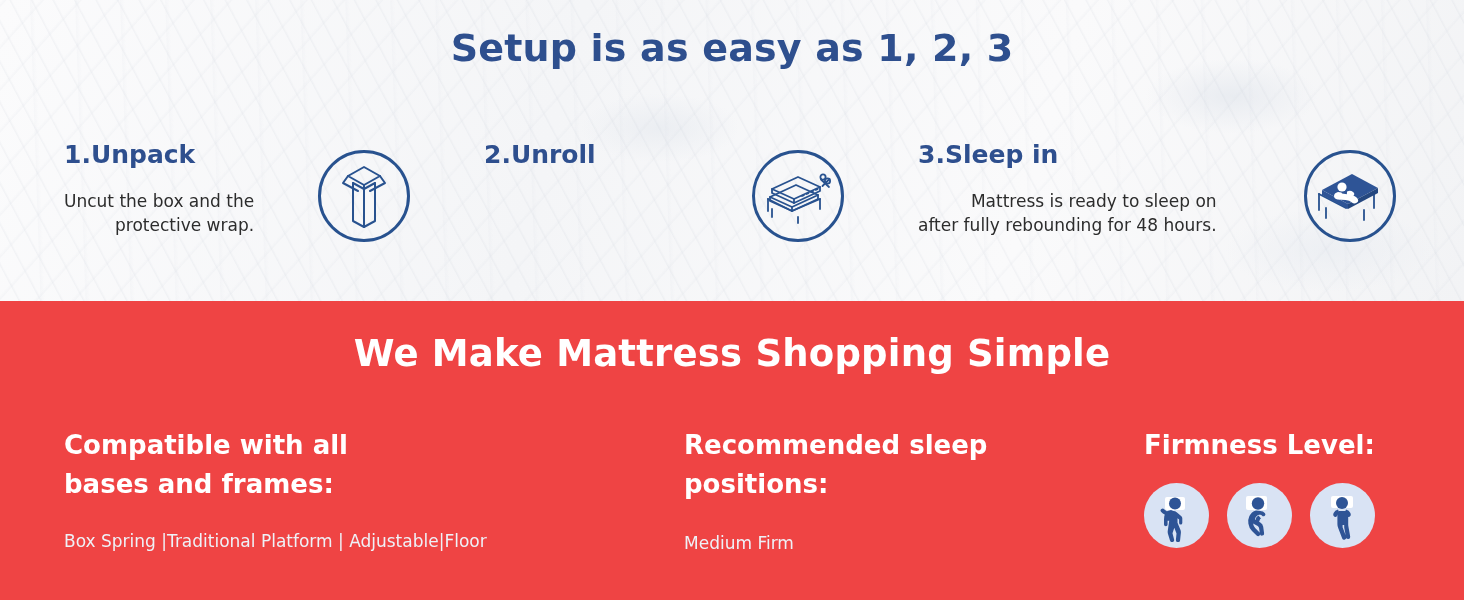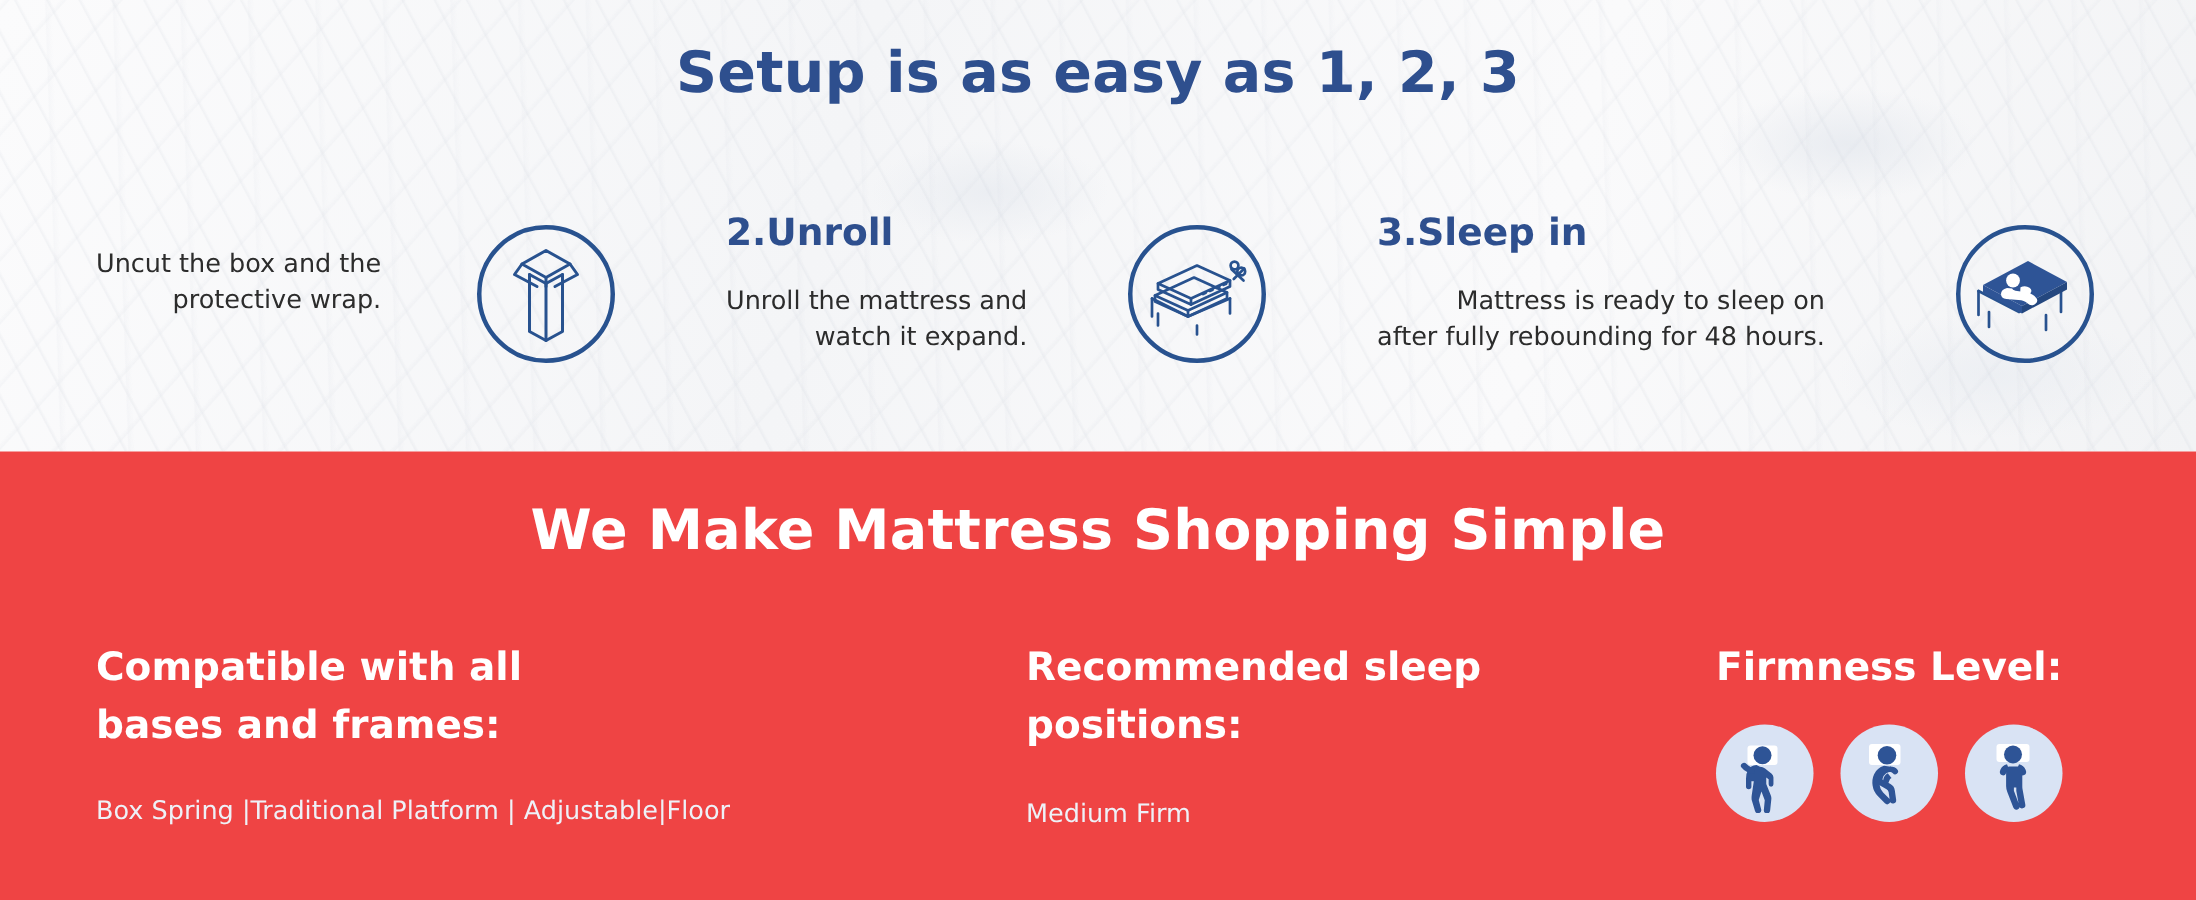--- a/index.html
+++ b/index.html
@@ -107,20 +107,21 @@
 
   <div class="top-section">
     <div class="top-texture"></div>
 
     <div class="main-title">Setup is as easy as 1, 2, 3</div>
 
     <div class="steps">
 
       <div class="step step-1">
         <div class="step-text">
+          <div class="step-title">1.Unpack</div>
           <div class="step-desc">Uncut the box and the
 protective wrap.</div>
         </div>
         <div class="step-icon">
           <svg width="62" height="66" viewBox="0 0 62 66" fill="none" stroke="#28528f" stroke-width="2" stroke-linejoin="round" stroke-linecap="round">
 
             <path d="M20 20 L20 58 L31 64 L42 58 L42 20"></path>
             <path d="M31 26 L31 64"></path>
             <path d="M20 20 L31 26 L42 20"></path>
 
@@ -128,22 +129,20 @@
             <path d="M15 13 L10 20 L25 28"></path>
             <path d="M47 13 L52 20 L37 28"></path>
             <path d="M31 22 L31 28"></path>
           </svg>
         </div>
       </div>
 
       <div class="step step-2">
         <div class="step-text">
           <div class="step-title">2.Unroll</div>
-          <div class="step-desc">Unroll the mattress and
-watch it expand.</div>
         </div>
         <div class="step-icon">
           <svg width="72" height="62" viewBox="0 0 72 62" fill="none" stroke="#28528f" stroke-width="1.8" stroke-linejoin="round" stroke-linecap="round">
 
             <path d="M6 34 L6 46 M10 44 L10 52 M36 52 L36 58 M58 34 L58 44"></path>
             <path d="M6 34 L30 46 L58 34"></path>
 
             <path d="M8 32 L30 42 L56 30 L34 20 Z"></path>
             <path d="M8 32 L8 36 L30 46 L30 42"></path>
             <path d="M56 30 L56 34 L30 46"></path>

